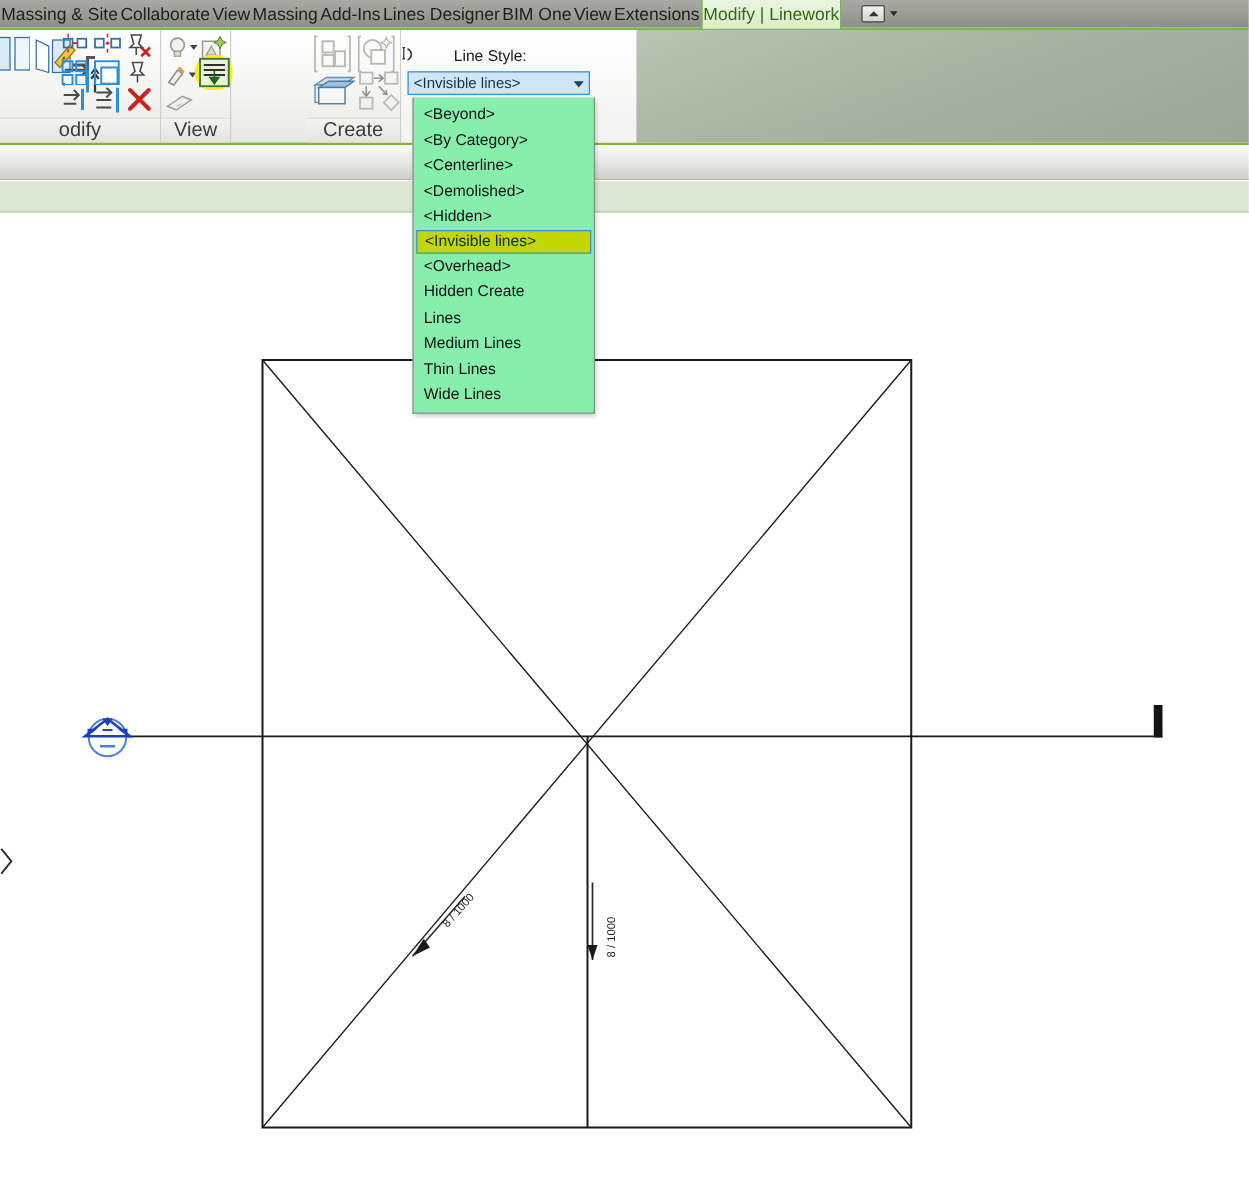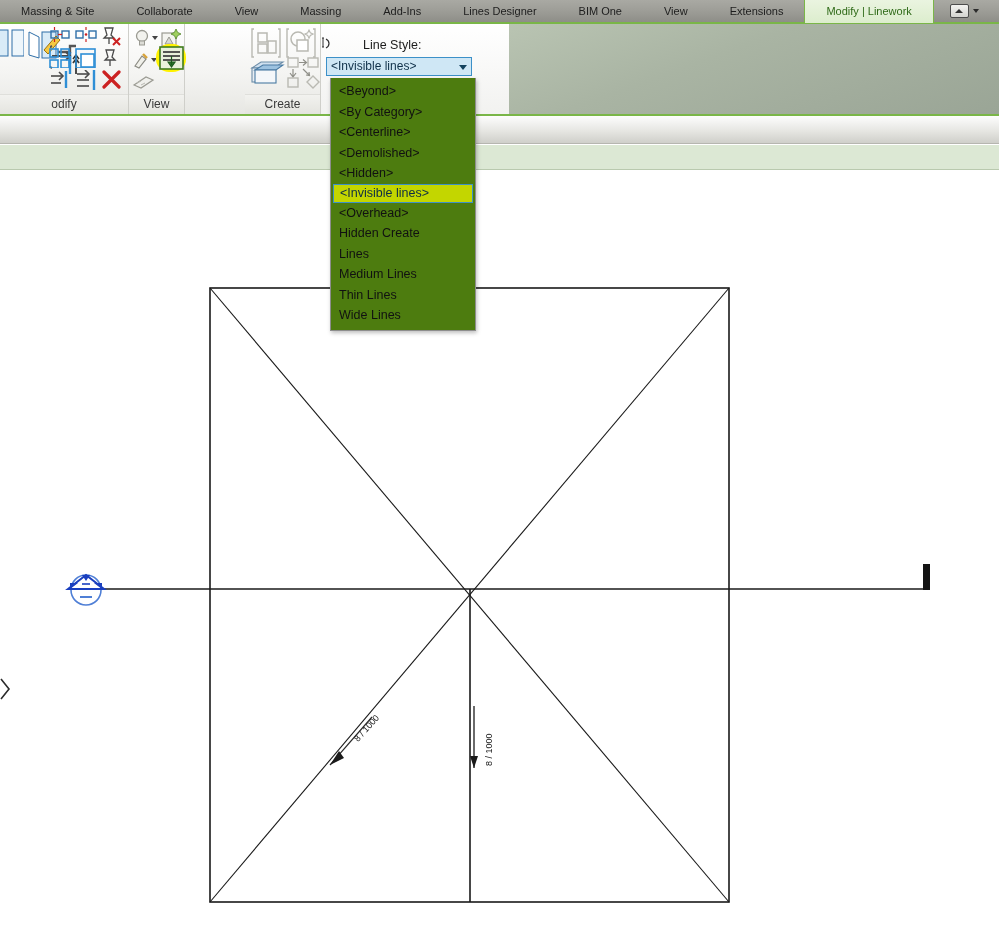--- a/index.html
+++ b/index.html
@@ -12,22 +12,22 @@
 
   
   .tabbar{
     position:absolute;left:0;top:0;width:999px;height:24px;
     background:linear-gradient(to bottom,#a9a9a3 0%,#9d9d97 50%,#8e8e88 100%);
     border-bottom:2px solid #7ab648;
     box-sizing:border-box;
     display:flex;align-items:center;
   }
   .tab{
-    height:24px;line-height:24px;padding:0 21px;
-    font-size:11px;color:#1d1d1d;white-space:nowrap;
+    height:24px;line-height:24px;padding:0 1px;
+    font-size:14px;color:#1d1d1d;white-space:nowrap;
     box-sizing:border-box;
   }
   .tab.active{
     background:linear-gradient(to bottom,#eaf4e0 0%,#dcedcd 100%);
     border:1px solid #7ab648;border-bottom:none;
     color:#2f6a18;height:24px;line-height:22px;
   }
   .tabdrop{
     margin-left:16px;display:flex;align-items:center;gap:4px;
   }
@@ -53,21 +53,21 @@
   .ribbon-right{
     position:absolute;left:509px;top:0;width:490px;height:90px;
     background:linear-gradient(160deg,#b9c4b2 0%,#a9b4a3 40%,#9aa596 100%);
   }
   .panel{
     position:absolute;top:0;height:90px;box-sizing:border-box;
     border-right:1px solid #cfcfca;
   }
   .panel-label{
     position:absolute;bottom:0;left:0;width:100%;height:19px;
-    line-height:19px;text-align:center;font-size:12px;color:#3a3a3a;
+    line-height:19px;text-align:center;font-size:16px;color:#3a3a3a;
     border-top:1px solid #dfdfdb;
     background:linear-gradient(to bottom,#f2f2ef,#e4e4df);
   }
   .p-modify{left:0;width:129px;}
   .p-view{left:129px;width:56px;}
   .p-measure{left:185px;width:60px;}
   .p-create{left:245px;width:76px;}
   .p-linestyle{left:321px;width:188px;border-right:none;
      background:linear-gradient(to bottom,#ffffff,#f2f2f0);}
 
@@ -90,21 +90,21 @@
     z-index:40;
   }
   .combo .arrow{
     position:absolute;right:4px;top:7px;width:0;height:0;
     border-left:4px solid transparent;border-right:4px solid transparent;
     border-top:5px solid #13425e;
   }
   
   .dropdown{
     position:absolute;left:330px;top:78px;width:146px;
-    background:#4d7c0f;border:1px solid #8d8d8d;border-top:none;
+    background:#86efac;border:1px solid #8d8d8d;border-top:none;
     box-shadow:1px 2px 4px rgba(0,0,0,.25);
     z-index:50;padding:3px 0 4px 0;box-sizing:border-box;
   }
   .dd-item{
     height:20.5px;line-height:20.5px;font-size:12.5px;color:#111;
     padding-left:8px;box-sizing:border-box;white-space:nowrap;
   }
   .dd-item.sel{
     background:#c3d600;border:1px solid #3c90c8;
     margin:0 2px;padding-left:6px;height:19px;line-height:17px;

